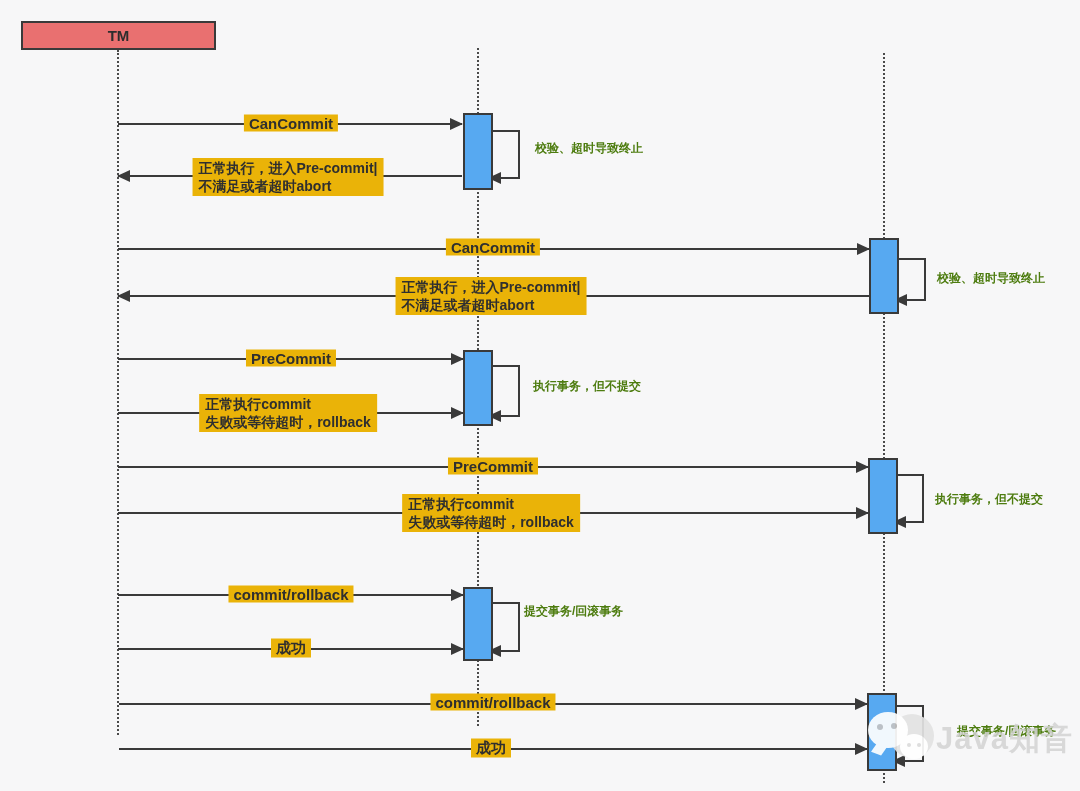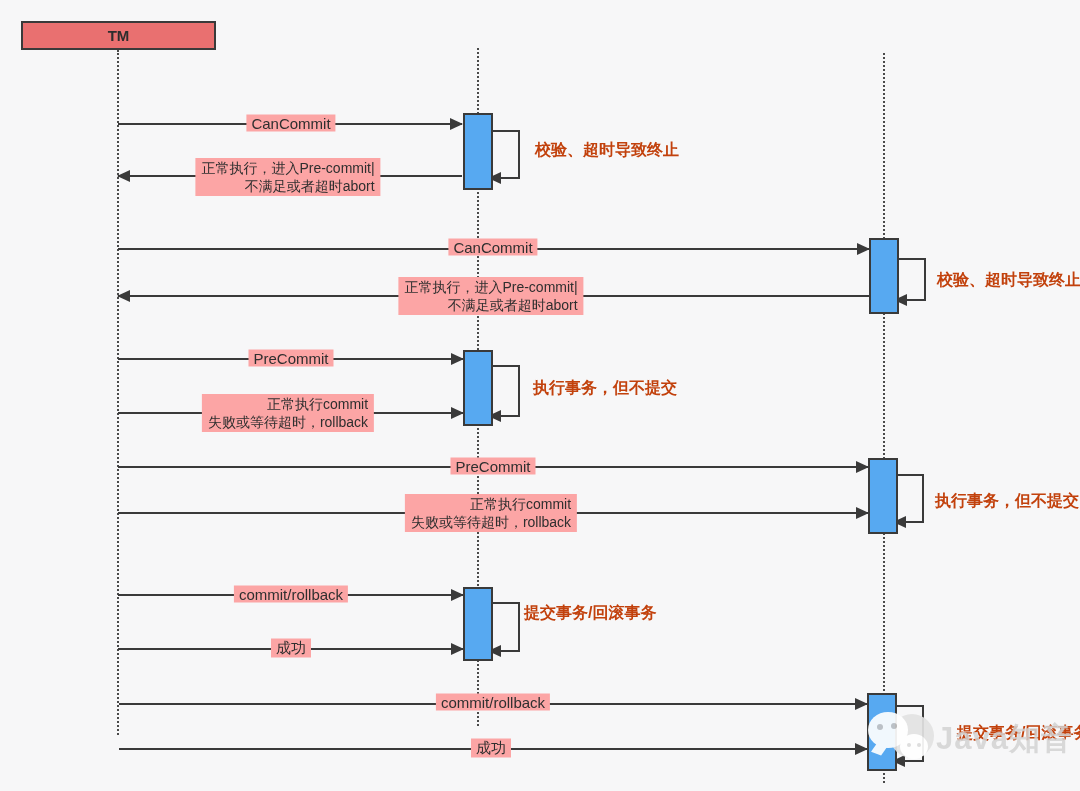--- a/index.html
+++ b/index.html
@@ -15,24 +15,24 @@
   .activation{position:absolute;width:26px;background:#57a9f1;border:2px solid #3a3a3a;z-index:3;}
 
   .msg{position:absolute;height:0;border-top:2px solid #3a3a3a;z-index:2;}
   .head{position:absolute;width:0;height:0;border-top:6px solid transparent;border-bottom:6px solid transparent;top:-7px;}
   .head.r{right:-1px;border-left:13px solid #3a3a3a;}
   .head.l{left:-1px;border-right:13px solid #3a3a3a;}
 
   .loop{position:absolute;border:2px solid #3a3a3a;border-left:none;background:transparent;z-index:2;}
   .loop .head.l{left:-3px;bottom:-7px;top:auto;}
 
-  .mlabel{position:absolute;transform:translate(-50%,-50%);background:#fca5a5;padding:0 5px;font-weight:normal;
-          font-size:15px;color:#2f2f2f;white-space:nowrap;z-index:5;text-align:right;}
+  .mlabel{position:absolute;transform:translate(-50%,-50%);background:#eab308;padding:0 5px;font-weight:bold;
+          font-size:15px;color:#2f2f2f;white-space:nowrap;z-index:5;text-align:left;}
   .mlabel.two{font-size:14px;line-height:18px;padding:1px 6px;}
-  .note{position:absolute;font-weight:bold;font-size:16px;color:#c2410c;white-space:nowrap;z-index:5;}
+  .note{position:absolute;font-weight:bold;font-size:12px;color:#4d7c0f;white-space:nowrap;z-index:5;}
 
   .watermark{position:absolute;left:868px;top:708px;display:flex;align-items:center;z-index:8;}
   .wm-icon{position:relative;width:66px;height:62px;opacity:.92;}
   .wm-circle{position:absolute;left:22px;top:6px;width:44px;height:44px;border-radius:50%;background:#e3e3e3;}
   .wm-big{position:absolute;left:0;top:4px;width:40px;height:36px;border-radius:50%;background:#ffffff;}
   .wm-big:before{content:"";position:absolute;left:9px;top:12px;width:6px;height:6px;border-radius:50%;background:#c4c4c4;}
   .wm-big:after{content:"";position:absolute;left:23px;top:11px;width:6px;height:6px;border-radius:50%;background:#c4c4c4;}
   .wm-tail{position:absolute;left:6px;top:34px;width:12px;height:12px;background:#ffffff;transform:skew(-20deg) rotate(18deg);}
   .wm-small{position:absolute;left:32px;top:26px;width:28px;height:25px;border-radius:50%;background:#ffffff;}
   .wm-small:before{content:"";position:absolute;left:7px;top:9px;width:4px;height:4px;border-radius:50%;background:#dcdcdc;}

